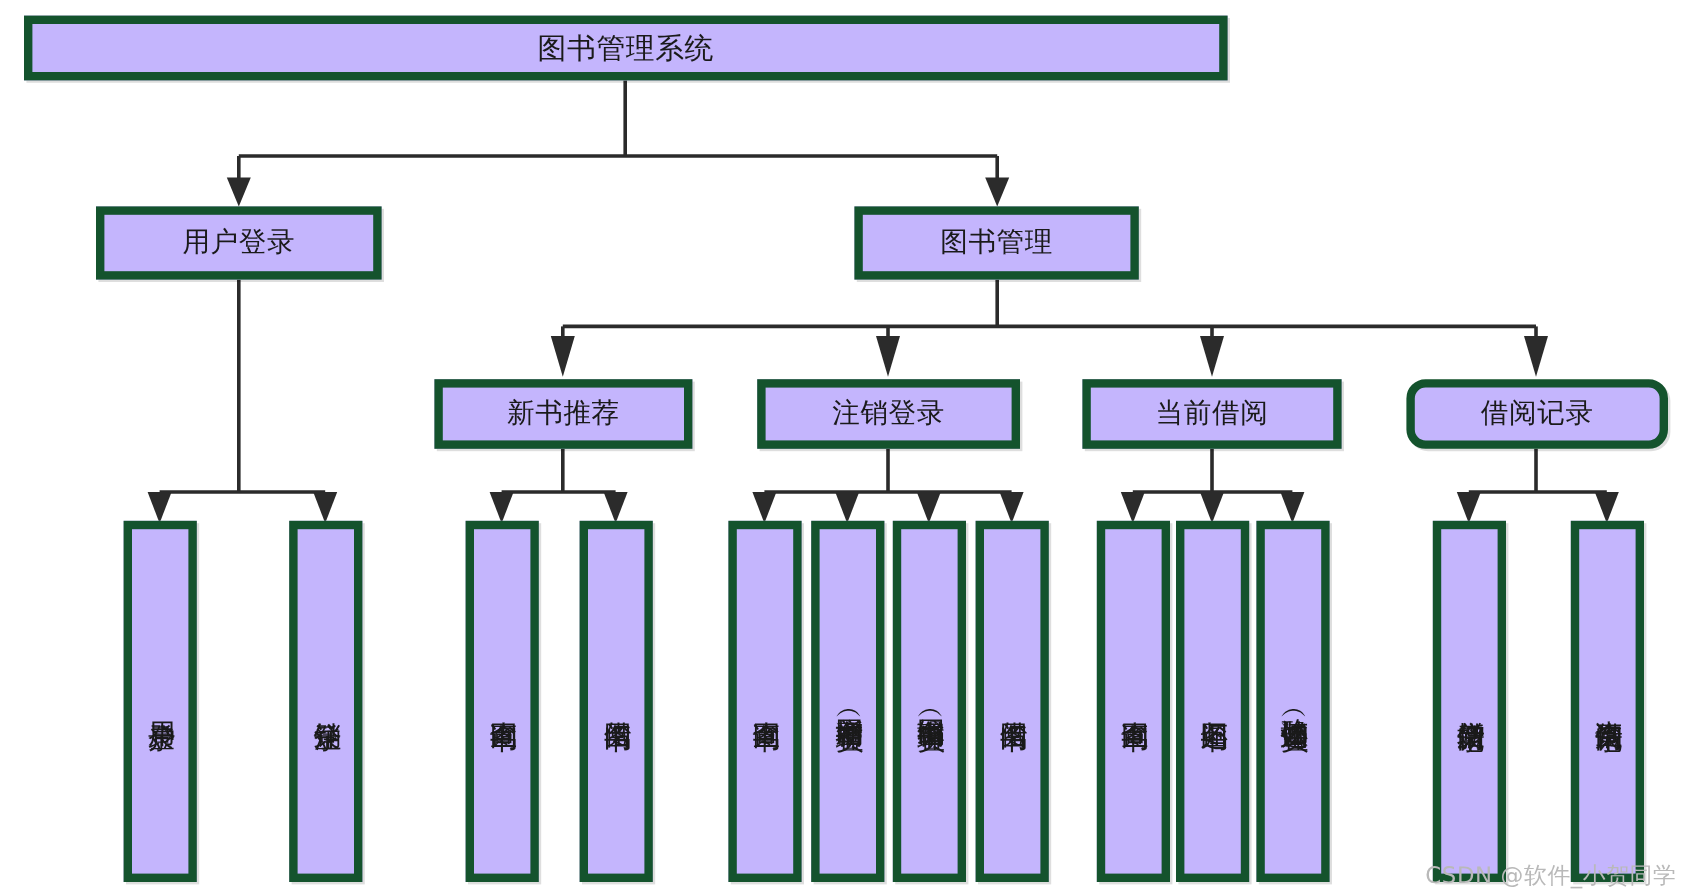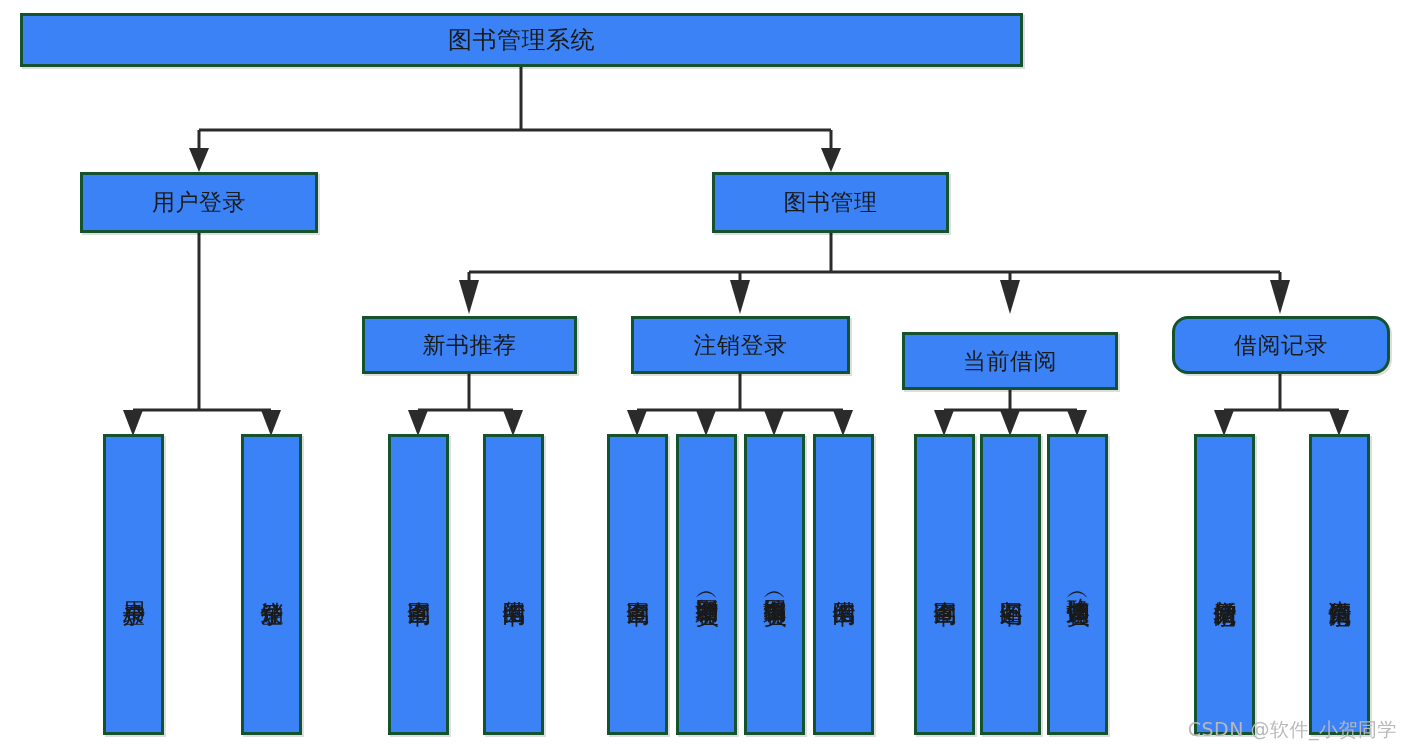--- a/index.html
+++ b/index.html
@@ -35,22 +35,22 @@
     stroke-linejoin: miter;
   }
   #wires polygon.arrowhead {
     fill: #2b2b2b;
     stroke: none;
   }
   
   .node {
     position: absolute;
     box-sizing: border-box;
-    background: #3b82f6;
-    border: 3px solid #14532d;
+    background: #c4b5fd;
+    border: 7px solid #14532d;
     display: flex;
     align-items: center;
     justify-content: center;
     color: #1a1a1a;
     box-shadow: 2px 2px 0 rgba(0,0,0,0.13);
   }
   .node .lbl {
     display: block;
     text-align: center;
     line-height: 1.0;
@@ -171,21 +171,21 @@
   <div class="node h" style="left:712px; top:172px; width:237px; height:61px;">
     <span class="lbl">图书管理</span>
   </div>
 
   <div class="node h" style="left:362px; top:316px; width:215px; height:58px;">
     <span class="lbl">新书推荐</span>
   </div>
   <div class="node h" style="left:631px; top:316px; width:219px; height:58px;">
     <span class="lbl">注销登录</span>
   </div>
-  <div class="node h" style="left:902px; top:316px; width:216px; height:58px;margin-top:16px;">
+  <div class="node h" style="left:902px; top:316px; width:216px; height:58px;">
     <span class="lbl">当前借阅</span>
   </div>
   <div class="node h" style="left:1172px; top:316px; width:218px; height:58px;border-radius:16px;">
     <span class="lbl">借阅记录</span>
   </div>
 
   <div class="node v" style="left:103px; top:434px; width:61px; height:301px;">
     <span class="lbl">用户登录</span>
   </div>
   <div class="node v" style="left:241px; top:434px; width:61px; height:301px;">

